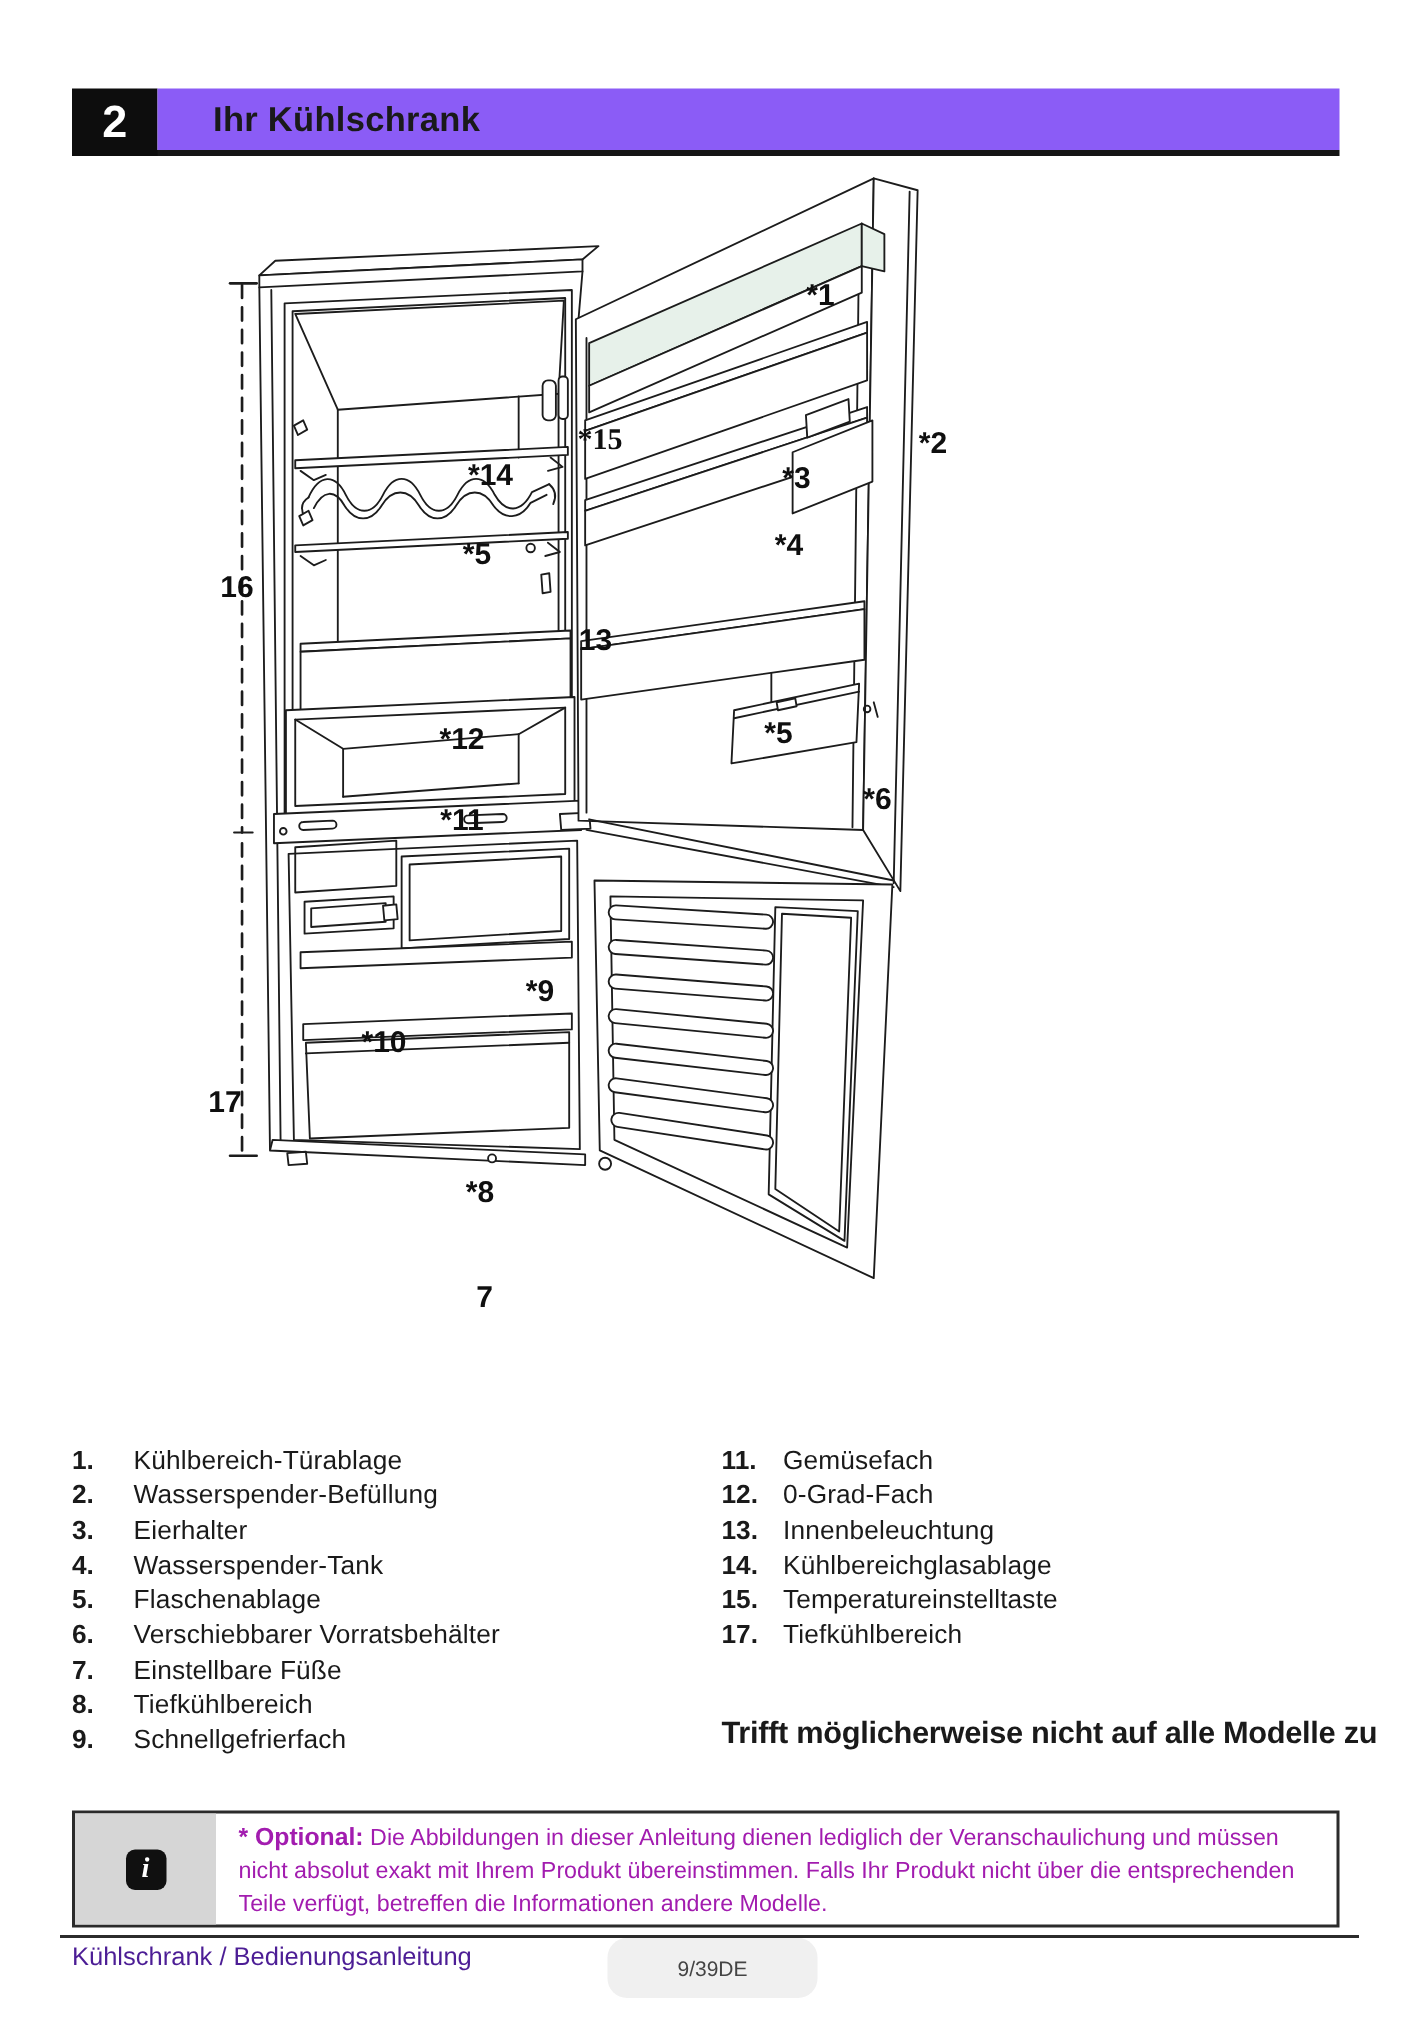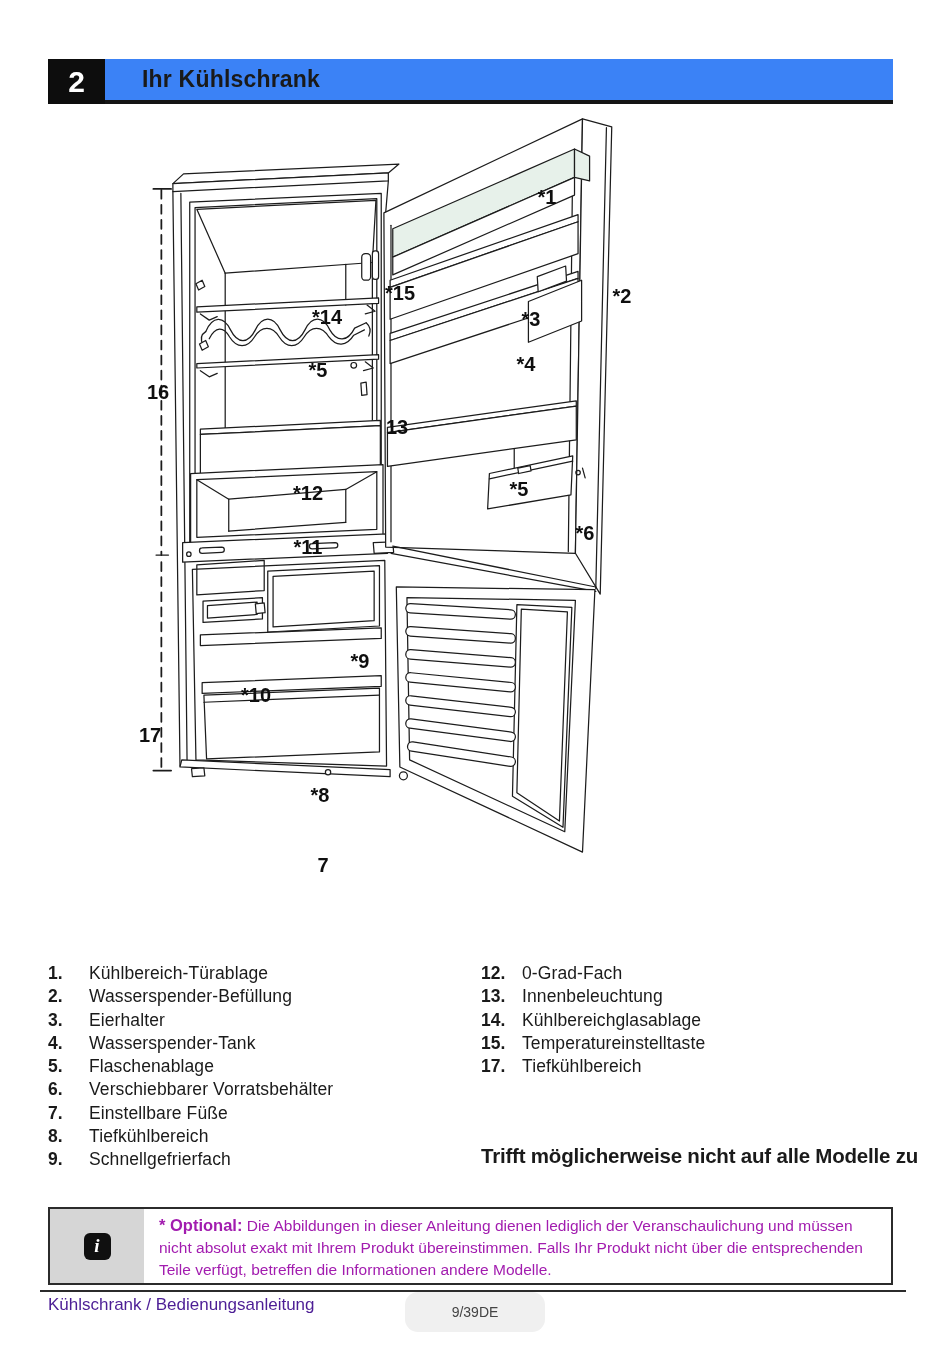--- a/index.html
+++ b/index.html
@@ -3,21 +3,21 @@
 <meta charset="utf-8">
 <style>
   html,body{margin:0;padding:0;}
   body{
     width:950px;height:1348px;position:relative;background:#ffffff;
     font-family:"Liberation Sans", sans-serif;color:#1a1a1a;overflow:hidden;
   }
   
   .chapter-header{position:absolute;left:48px;top:59px;width:845px;display:flex;align-items:stretch;border-bottom:4px solid #151515;}
   .chapter-num{width:57px;height:45px;background:#0d0d0d;color:#fff;font-weight:bold;font-size:30px;display:flex;align-items:center;justify-content:center;margin-bottom:-4px;}
-  .chapter-bar{flex:1;background:#3b82f6;display:flex;align-items:center;height:41px;}
+  .chapter-bar{flex:1;background:#8b5cf6;display:flex;align-items:center;height:41px;}
   .chapter-title{font-weight:bold;font-size:23px;margin-left:37px;letter-spacing:0.2px;}
   
   .figure-wrap{position:absolute;left:0;top:110px;width:950px;height:860px;}
   .figure-wrap svg{position:absolute;left:0;top:0;}
   .fig-label{
     position:absolute;transform:translate(-50%,-50%);
     font-weight:bold;font-size:20px;color:#0f0f0f;white-space:nowrap;
     background:rgba(255,255,255,0.0);line-height:1;
   }
   
@@ -184,21 +184,21 @@
       <path d="M463,776 L576,789" stroke="#1c1c1c" stroke-width="12"></path>
       <path d="M463,776 L576,789" stroke="#ffffff" stroke-width="9.2"></path>
       <path d="M463,802 L576,817" stroke="#1c1c1c" stroke-width="12"></path>
       <path d="M463,802 L576,817" stroke="#ffffff" stroke-width="9.2"></path>
       <path d="M465,828 L576,845" stroke="#1c1c1c" stroke-width="12"></path>
       <path d="M465,828 L576,845" stroke="#ffffff" stroke-width="9.2"></path>
     </g>
   </svg>
   <div>
       <div class="fig-label" style="left: 547px; top: 87px;">*1</div>
-      <div class="fig-label" style="left: 400px; top: 183px;">*15</div>
+      <div class="fig-label" style="left: 400px; top: 183px; font-family: Liberation Serif, serif;">*15</div>
       <div class="fig-label" style="left: 622px; top: 186px;">*2</div>
       <div class="fig-label" style="left: 315px; top: 207px; margin-left: 12px;">*14</div>
       <div class="fig-label" style="left: 531px; top: 209px;">*3</div>
       <div class="fig-label" style="left: 318px; top: 260px;">*5</div>
       <div class="fig-label" style="left: 526px; top: 254px;">*4</div>
       <div class="fig-label" style="left: 158px; top: 282px;">16</div>
       <div class="fig-label" style="left: 397px; top: 317px;">13</div>
       <div class="fig-label" style="left: 308px; top: 383px;">*12</div>
       <div class="fig-label" style="left: 519px; top: 379px;">*5</div>
       <div class="fig-label" style="left: 585px; top: 423px;">*6</div>
@@ -245,20 +245,24 @@
         <span class="part-num">8.</span>
         <span class="part-label">Tiefkühlbereich</span>
       </div>
       <div class="part-row">
         <span class="part-num">9.</span>
         <span class="part-label">Schnellgefrierfach</span>
       </div>
     </div>
   <div class="parts-col right">
       <div class="part-row">
+        <span class="part-num">11.</span>
+        <span class="part-label">Gemüsefach</span>
+      </div>
+      <div class="part-row">
         <span class="part-num">12.</span>
         <span class="part-label">0-Grad-Fach</span>
       </div>
       <div class="part-row">
         <span class="part-num">13.</span>
         <span class="part-label">Innenbeleuchtung</span>
       </div>
       <div class="part-row">
         <span class="part-num">14.</span>
         <span class="part-label">Kühlbereichglasablage</span>

